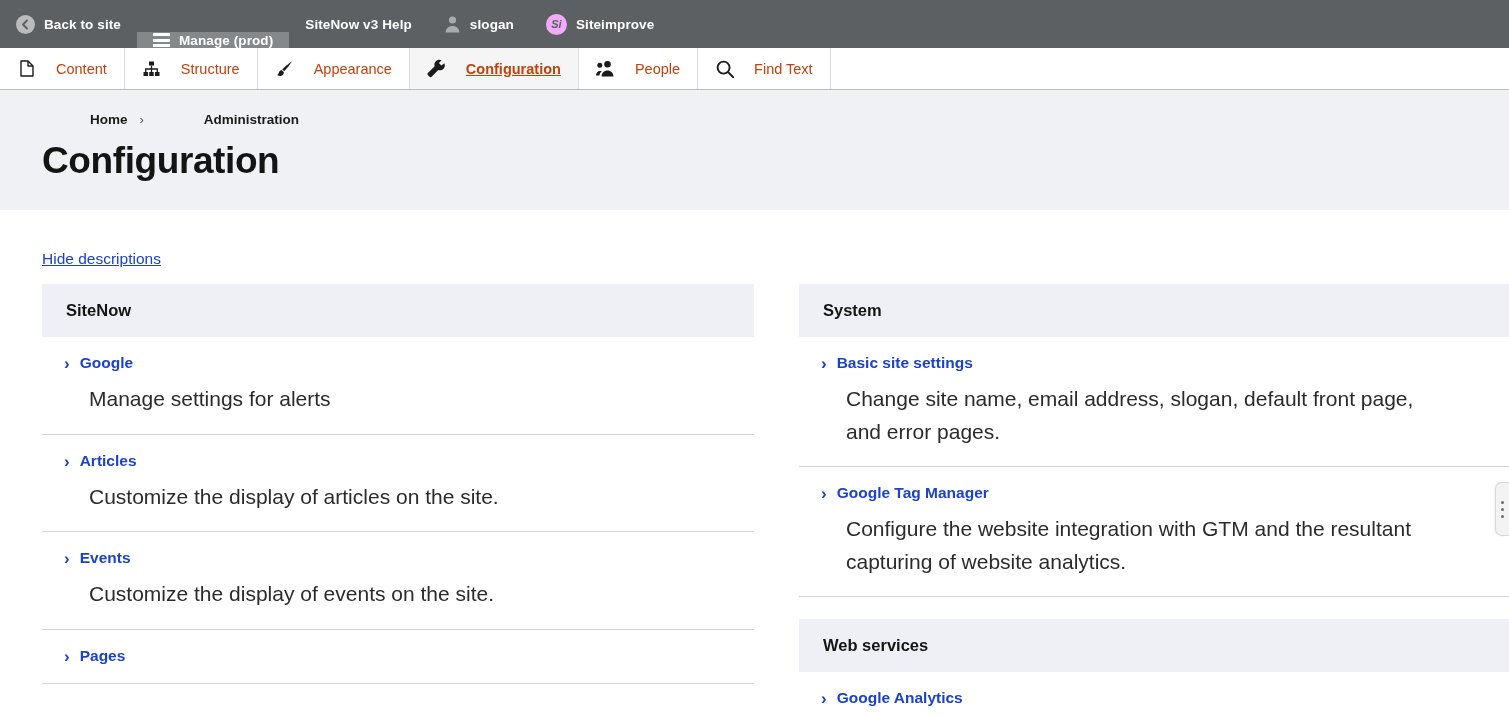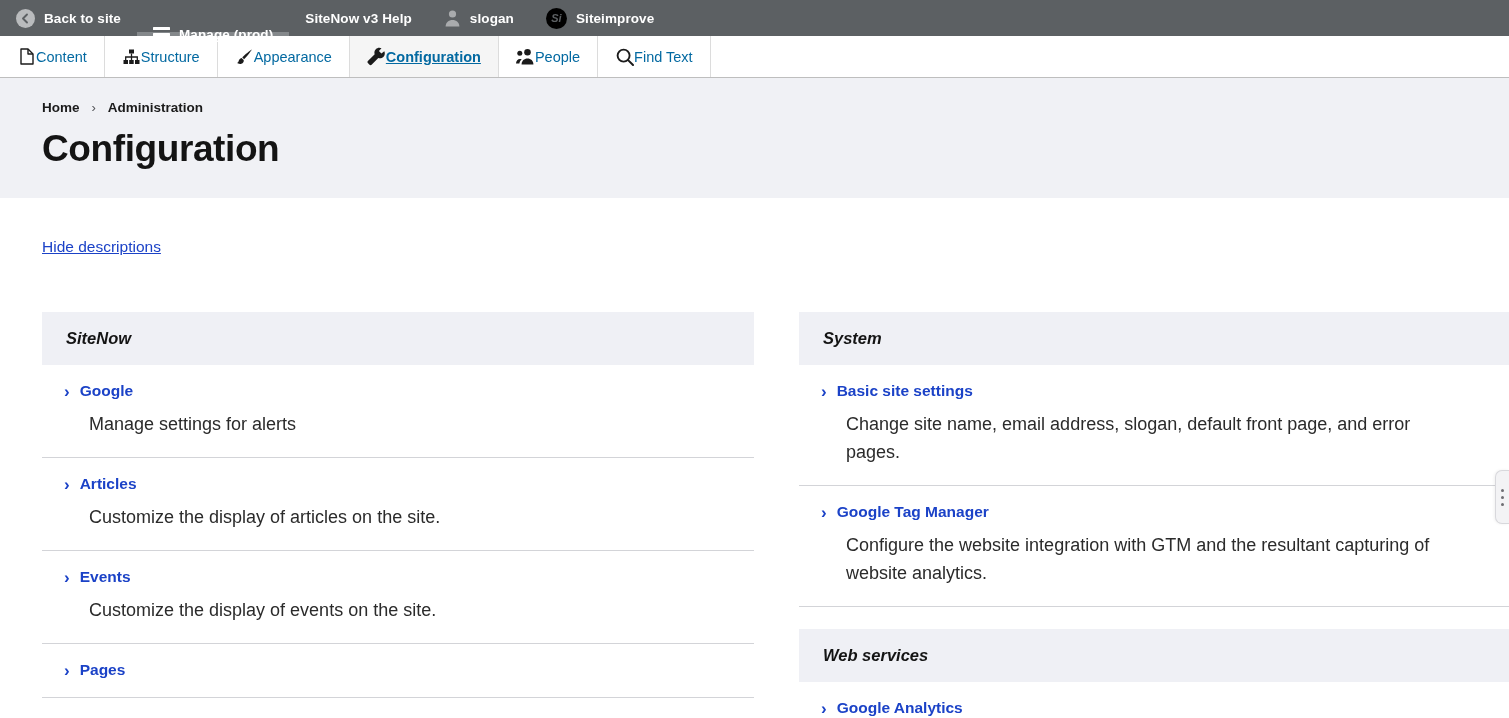--- a/index.html
+++ b/index.html
@@ -6,21 +6,21 @@
   html, body {
     width: 1509px; height: 718px;
     overflow: hidden;
     background: #ffffff;
     font-family: "Liberation Sans", sans-serif;
     -webkit-font-smoothing: antialiased;
   }
 
   
   .admin-toolbar {
-    height: 36px;
+    height: 48px;
     background: #5c6063;
     display: flex;
     align-items: stretch;
     position: relative;
     z-index: 30;
   }
   .tb-item {
     display: flex;
     align-items: center;
     gap: 9px;
@@ -43,89 +43,88 @@
   .tb-back-icon svg { display:block; }
   .tb-burger {
     width: 17px; height: 14px;
     display: flex; flex-direction: column; justify-content: space-between;
     flex: none;
   }
   .tb-burger i { display:block; height: 3px; background: #ffffff; border-radius: .5px; }
   .tb-user-icon { width: 17px; height: 18px; flex: none; }
   .tb-si-badge {
     width: 21px; height: 21px; border-radius: 50%;
-    background: #000000; color: #5c6063;
+    background: #f0abfc; color: #5c6063;
     font-size: 11px; font-weight: bold;
     display: flex; align-items: center; justify-content: center;
     flex: none; font-style: italic;
   }
 
   
   .menu-bar {
     height: 42px;
     background: #ffffff;
     border-bottom: 1px solid #bebebe;
     display: flex;
     align-items: stretch;
     position: relative;
     z-index: 20;
   }
   .menu-item {
     display: flex;
     align-items: center;
-    gap: 0;
+    gap: 20px;
     padding: 0 17px;
     border-right: 1px solid #dcdcdc;
-    color: #0369a1;
+    color: #c2410c;
     font-size: 14.5px;
     cursor: pointer;
     white-space: nowrap;
   }
   .menu-item.active { background: #f5f5f5; }
   .menu-item.active .menu-label { text-decoration: underline; font-weight: bold; }
   .menu-icon { width: 19px; height: 19px; display:flex; align-items:center; justify-content:center; flex:none; }
   .menu-icon svg { display: block; }
 
   
   .page-header {
     background: #f0f1f5;
     padding: 22px 0 28px 42px;
     border-bottom: 0;
   }
   .breadcrumb { display: flex; align-items: center; gap: 12px; font-size: 13.5px; font-weight: bold; color: #1b1b1b; }
-  .breadcrumb a { color: #1b1b1b; text-decoration: none; cursor: pointer; }
+  .breadcrumb a { color: #1b1b1b; text-decoration: none; cursor: pointer; margin-left: 48px; }
   .breadcrumb .sep { color: #55565a; font-weight: normal; font-size: 13px; }
   .page-title { font-size: 37px; font-weight: bold; color: #141414; margin-top: 13px; letter-spacing: -.4px; }
 
   
   .content { background: #ffffff; padding: 40px 0 0 42px; position: relative; }
   .hide-desc {
     color: #1b42c7; font-size: 15.5px; text-decoration: underline;
-    display: inline-block; cursor: pointer; margin-bottom: 56px;
+    display: inline-block; cursor: pointer; margin-bottom: 16px;
   }
 
   .columns { display: flex; gap: 45px; align-items: flex-start; }
   .col { width: 712px; flex: none; }
   .col.right { width: 760px; }
 
   .section { margin-bottom: 22px; }
   .section-head {
     background: #eff0f5;
     padding: 17px 16px 17px 24px;
     font-size: 16.5px;
     font-weight: bold;
     color: #141414;
-    font-style: italic;
   }
   .item { border-bottom: 1px solid #d3d4d8; padding: 17px 0 18px 0; }
   .item:last-child { border-bottom: 1px solid #d3d4d8; }
   .item-link-row { display: flex; align-items: baseline; gap: 10px; padding-left: 22px; }
   .chev { color: #1b42c7; font-size: 17px; font-weight: bold; line-height: 1; flex: none; transform: translateY(1px); }
   .item-link { color: #1b42c7; font-size: 15.5px; font-weight: bold; text-decoration: none; cursor: pointer; }
-  .item-desc { color: #2b2b2b; font-size: 18px; line-height: 1.55; padding-left: 47px; margin-top: 11px; max-width: 640px; }
+  .item-desc { color: #2b2b2b; font-size: 21px; line-height: 1.55; padding-left: 47px; margin-top: 11px; max-width: 640px; }
 
   
   .drag-handle {
     position: absolute;
     right: 0; top: 272px;
     width: 14px; height: 54px;
     background: #f3f3f5;
     border: 1px solid #d8d8dc;
     border-right: none;
     border-radius: 7px 0 0 7px;

